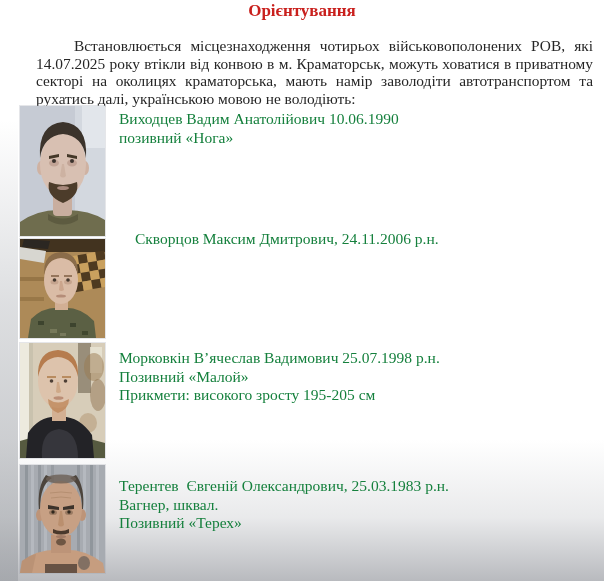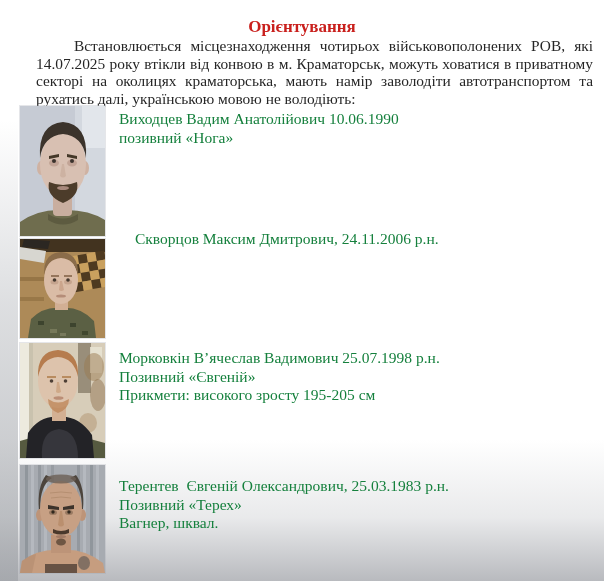--- a/index.html
+++ b/index.html
@@ -9,21 +9,21 @@
   }
   .shade-bottom{
     position:absolute; left:0; top:440px; width:604px; height:141px;
     background:linear-gradient(to bottom, rgba(200,202,206,0) 0%, rgba(192,194,198,0.35) 55%, rgba(172,174,179,0.85) 100%);
   }
   .shade-left{
     position:absolute; left:0; top:120px; width:18px; height:461px;
     background:linear-gradient(to bottom, rgba(190,193,198,0) 0%, rgba(180,183,188,0.45) 40%, rgba(158,161,166,0.7) 100%);
   }
   .title{
-    position:absolute; top:17px; left:0; width:604px; margin:0;
+    position:absolute; top:1px; left:0; width:604px; margin:0;
     text-align:center; font-size:17px; font-weight:bold; color:#c9201d;
   }
   .intro{
     position:absolute; top:25px; left:24px; width:557px; margin:12px;
     text-align:justify; text-indent:38px;
     font-size:15.4px; line-height:17.6px; color:#262626;
   }
   .photo{ position:absolute; left:20px; box-shadow:0 0 0 1px rgba(150,156,168,0.25); }
   .photo svg{ display:block; width:100%; height:100%; }
   .p1{ top:106px; width:85px; height:130px; }
@@ -154,21 +154,21 @@
       <circle cx="31.5" cy="38" r="1.8" fill="#4e4036"></circle>
       <circle cx="45.5" cy="38" r="1.8" fill="#4e4036"></circle>
       <path d="M37,39 L36,49 Q38,51 41,49 L39,39 Z" fill="#cfa988"></path>
       <ellipse cx="38.5" cy="55" rx="5" ry="1.8" fill="#bb8e76"></ellipse>
       <path d="M28,56 Q38,63 49,56 Q49,66 38,70 Q28,66 28,56 Z" fill="#bc8456" opacity="0.75"></path>
     </svg>
   </div>
 
   <div class="entry e3">
     <div class="line">Морковкін В’ячеслав Вадимович 25.07.1998 р.н.</div>
-    <div class="line">Позивний «Євгеній»</div>
+    <div class="line">Позивний «Малой»</div>
     <div class="line">Прикмети: високого зросту 195-205 см</div>
   </div>
 
   <div class="photo p4">
     <svg viewBox="0 0 85 108" preserveAspectRatio="none">
       <rect width="85" height="108" fill="#a7abb1"></rect>
       <rect x="5" width="3" height="108" fill="#8e939a" opacity="0.9"></rect>
       <rect x="18" width="3" height="108" fill="#8e939a" opacity="0.8"></rect>
       <rect x="31" width="3" height="108" fill="#90959b" opacity="0.7"></rect>
       <rect x="57" width="3" height="108" fill="#8e939a" opacity="0.8"></rect>
@@ -198,17 +198,17 @@
       <path d="M40,46 L38,60 Q41,63 44,60 L42,46 Z" fill="#ba8f6e"></path>
       <path d="M33,64 Q41,68 49,64 L49,68 Q41,71 33,68 Z" fill="#4a392c"></path>
       <ellipse cx="41" cy="71.5" rx="5" ry="1.5" fill="#a07a64"></ellipse>
       <ellipse cx="41" cy="77" rx="5" ry="3.5" fill="#5a4636" opacity="0.8"></ellipse>
       <rect x="25" y="99" width="32" height="9" fill="#5c4a3e" opacity="0.9"></rect>
     </svg>
   </div>
 
   <div class="entry e4">
     <div class="line">Терентев  Євгеній Олександрович, 25.03.1983 р.н.</div>
+    <div class="line">Вагнер, шквал.</div>
     <div class="line">Позивний «Терех»</div>
-    <div class="line">Вагнер, шквал.</div>
   </div>
 
 </div>
 
 </body></html>

